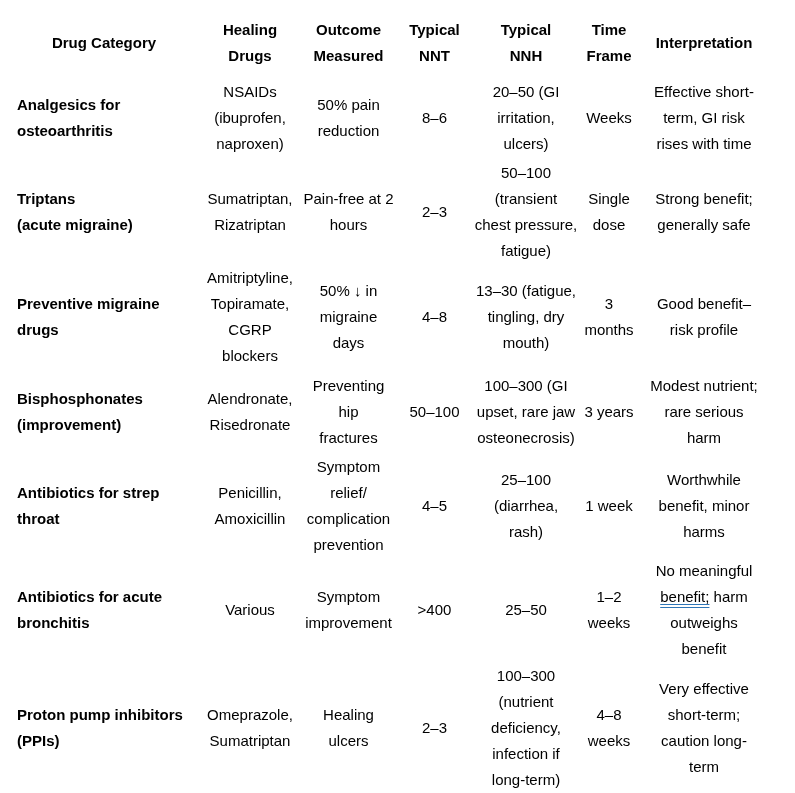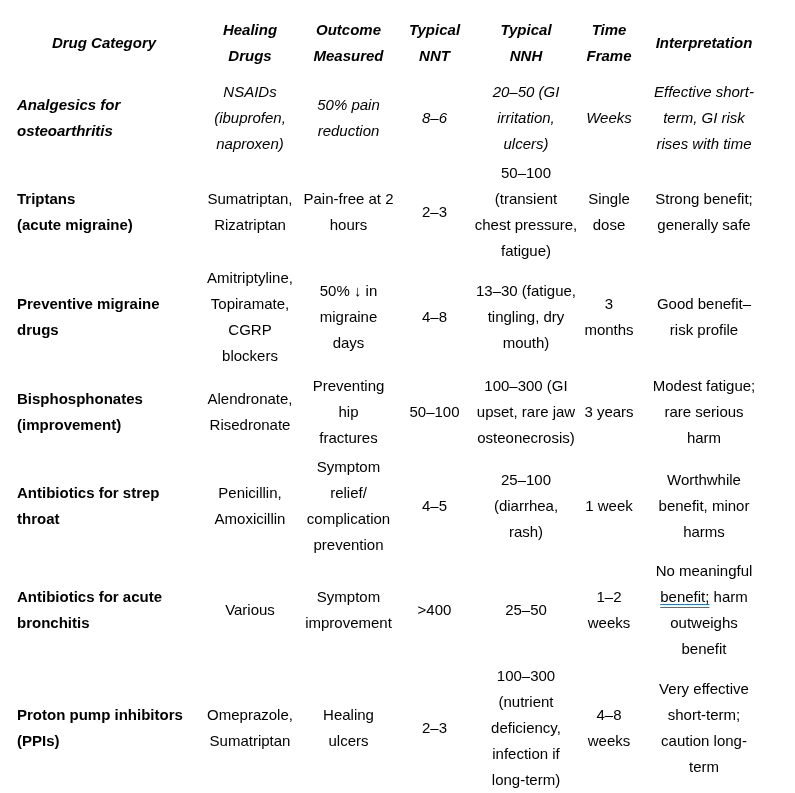--- a/index.html
+++ b/index.html
@@ -31,22 +31,22 @@
     overflow: hidden;
   }
   .drug-table th {
     font-weight: bold;
   }
   .drug-table td.catcell {
     text-align: left;
     font-weight: bold;
     padding-left: 9px;
   }
-  tr.h-header { height: 66px; font-style: italic; }
-  tr.h-r0 { height: 84px; font-style: italic; }
+  tr.h-header { height: 66px; }
+  tr.h-r0 { height: 84px; }
   tr.h-r1 { height: 104px; }
   tr.h-r2 { height: 106px; }
   tr.h-r3 { height: 84px; }
   tr.h-r4 { height: 104px; }
   tr.h-r5 { height: 104px; }
   tr.h-r6 { height: 131px; }
   .gul {
     text-decoration-line: underline;
     text-decoration-style: double;
     text-decoration-color: var(--gul, #2E75B6);
@@ -138,21 +138,21 @@
 (improvement)</td>
       <td>Alendronate,
 Risedronate</td>
       <td>Preventing hip
 fractures</td>
       <td>50–100</td>
       <td>100–300 (GI
 upset, rare jaw
 osteonecrosis)</td>
       <td>3 years</td>
-      <td>Modest fatigue;
+      <td>Modest nutrient;
 rare serious
 harm</td>
     </tr>
     <tr class="h-r4">
       <td class="catcell">Antibiotics for strep
 throat</td>
       <td>Penicillin,
 Amoxicillin</td>
       <td>Symptom
 relief/

